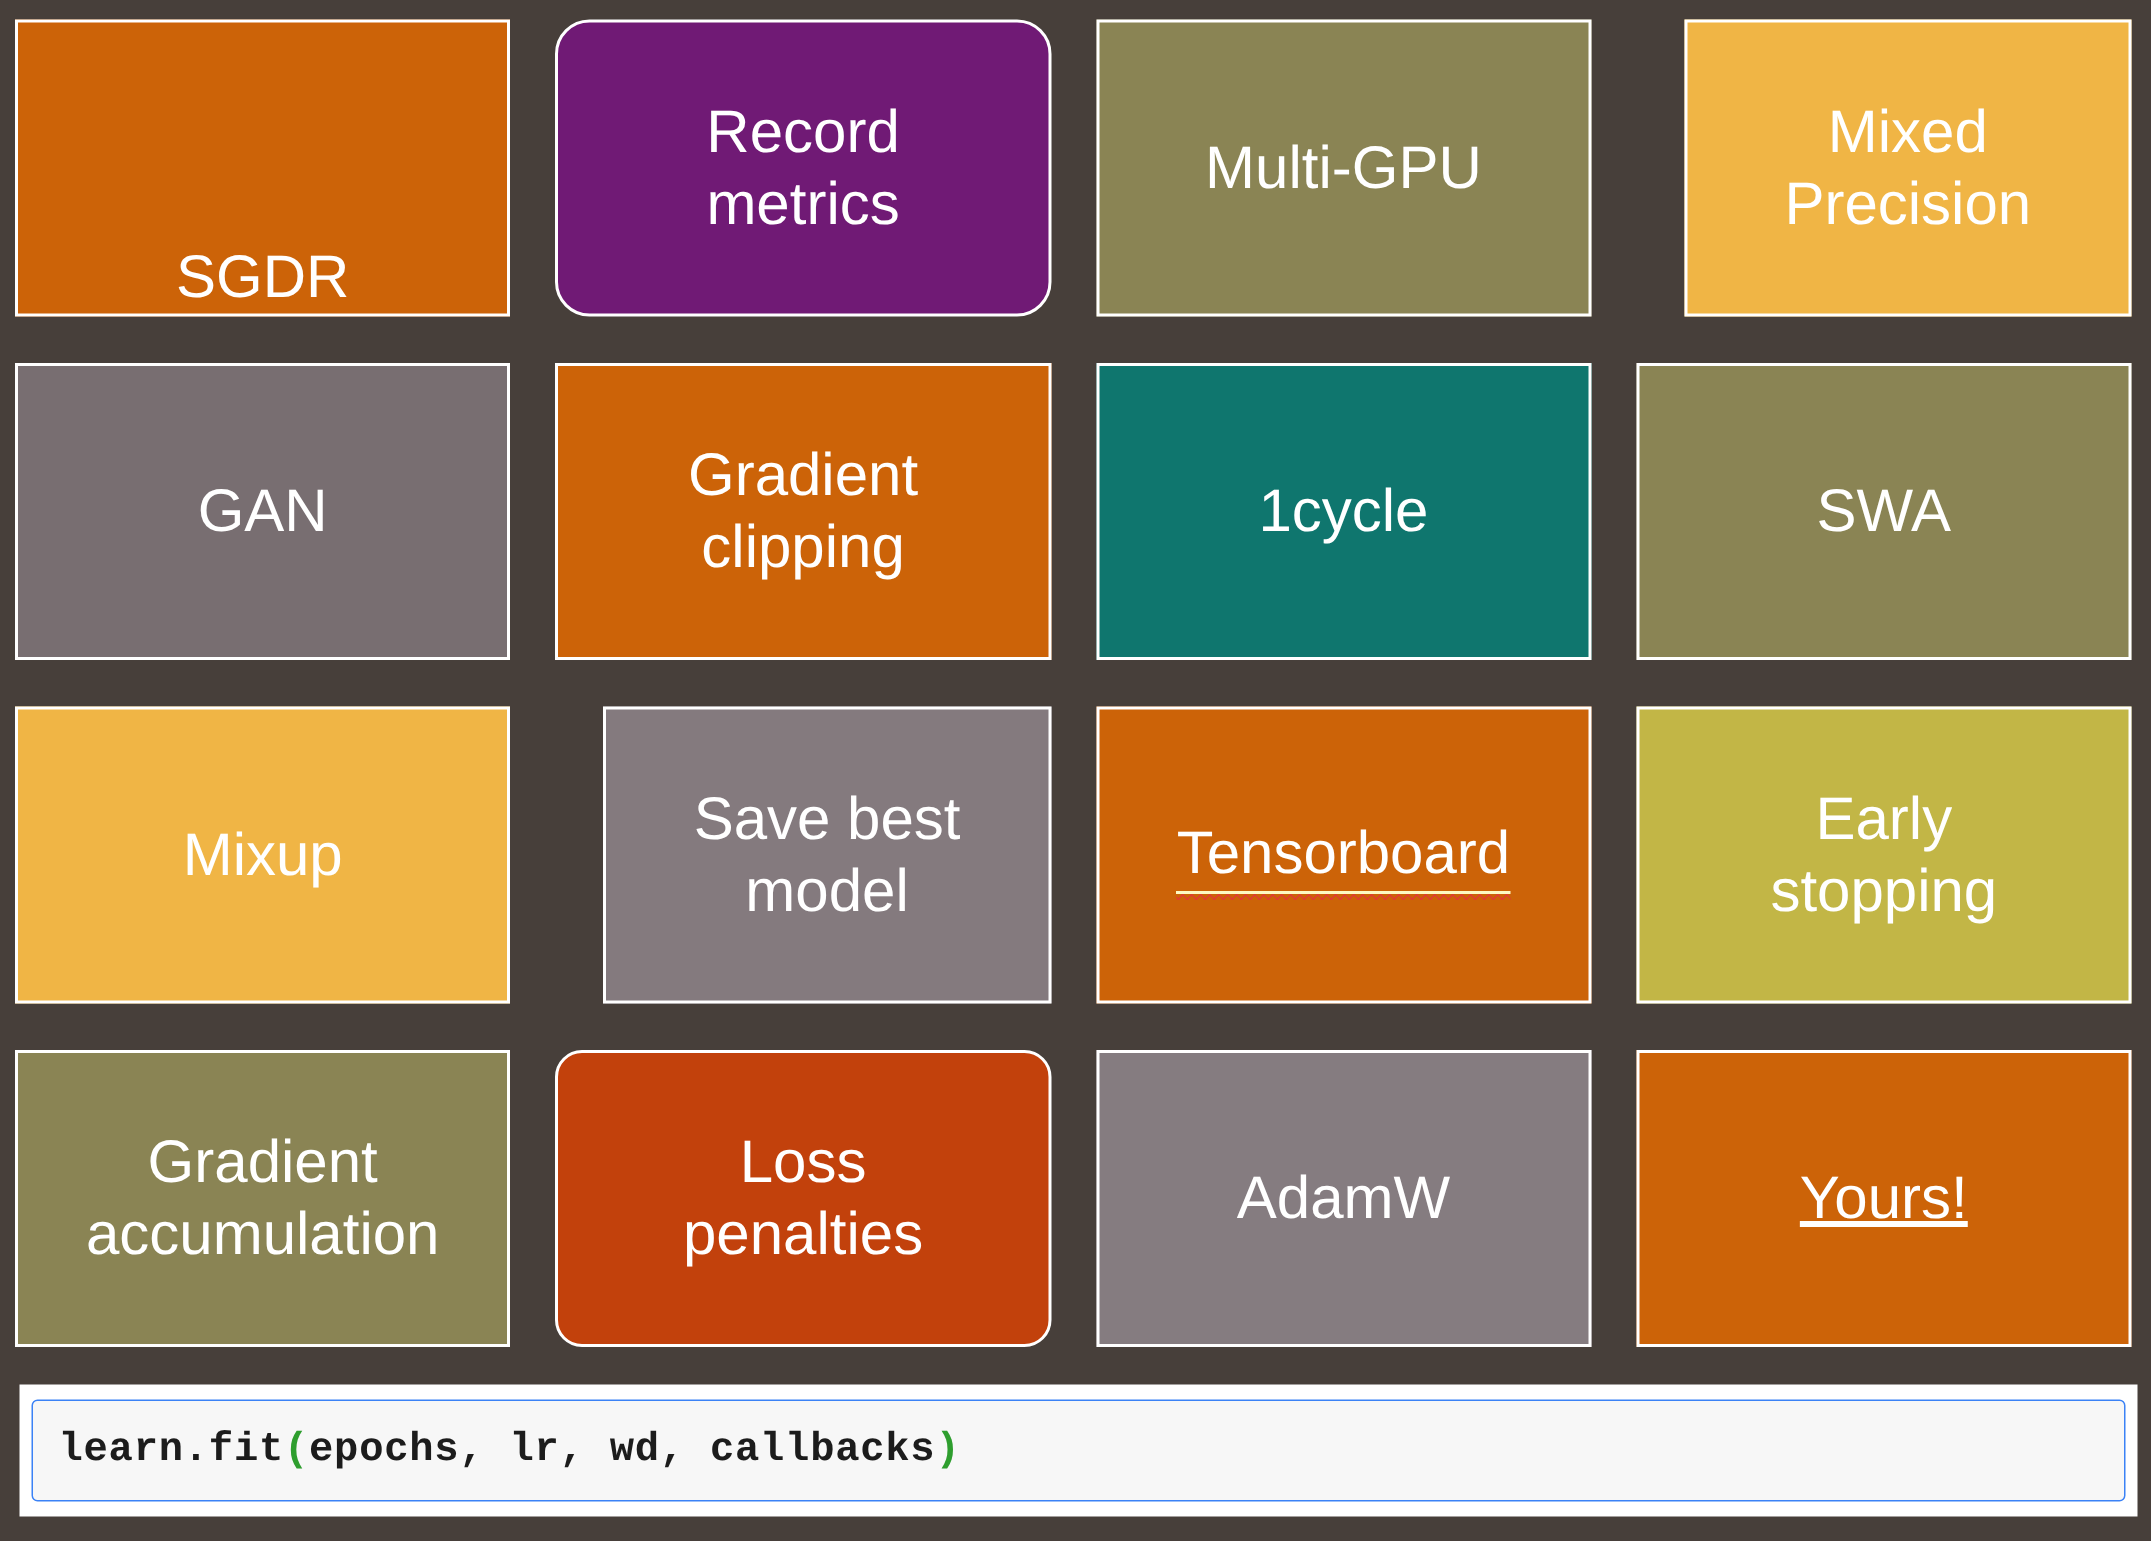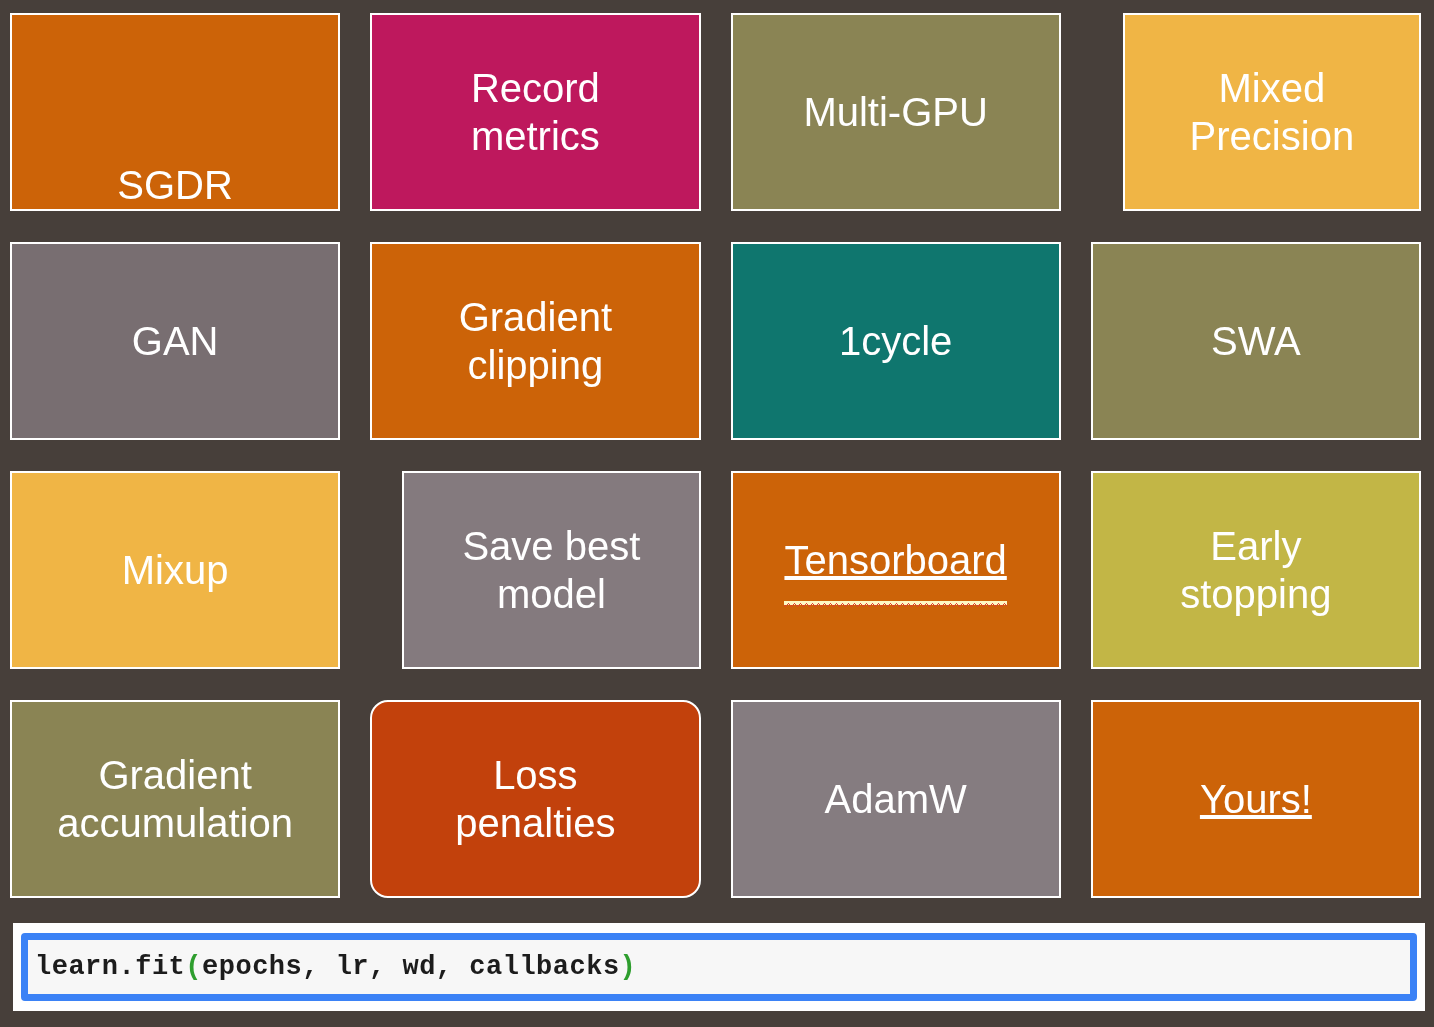--- a/index.html
+++ b/index.html
@@ -28,23 +28,22 @@
     justify-content: center;
     text-align: center;
     color: #ffffff;
     font-size: 40px;
     line-height: 1.2;
   }
   .tile-label { white-space: pre-line; }
   .underlined {
     display: inline-block;
     position: relative;
-    border-bottom: 4px solid #fef9c3;
-    padding-bottom: 17px;
-    text-decoration: underline;
+    border-bottom: 2px solid #fef9c3;
+    padding-bottom: 1px;
   }
   .underlined::after {
     content: "";
     position: absolute;
     left: 0; right: 0;
     bottom: -6px;
     height: 4px;
     background-image:
       linear-gradient(135deg, transparent 42%, #e03c31 42%, #e03c31 58%, transparent 58%),
       linear-gradient(45deg, transparent 42%, #e03c31 42%, #e03c31 58%, transparent 58%);
@@ -56,43 +55,43 @@
     position: absolute;
     left: 13px; top: 923px;
     width: 1412px; height: 88px;
     background: #ffffff;
     box-sizing: border-box;
   }
   .code-box {
     position: absolute;
     left: 8px; top: 10px; right: 8px; bottom: 10px;
     background: #f7f7f7;
-    border: 7px solid #3b82f6;
+    border: 1px solid #3b82f6;
     border-radius: 4px;
     display: flex;
     align-items: center;
-    padding-left: 7px;
+    padding-left: 17px;
     box-sizing: border-box;
   }
   .code-text {
     font-family: "Liberation Mono", "DejaVu Sans Mono", monospace;
     font-size: 27px;
     font-weight: bold;
     letter-spacing: 0.5px;
     white-space: pre;
   }
 </style>
 </head>
 <body>
 
 <div class="grid">
   <div class="tile" style="background-color: rgb(204, 99, 8); align-items: flex-end;">
     <span class="tile-label">SGDR</span>
   </div>
-  <div class="tile" style="background-color: #be185d;">
+  <div class="tile" style="background-color: #701a75; border-radius: 23px;">
     <span class="tile-label">Record
 metrics</span>
   </div>
   <div class="tile" style="background-color: rgb(138, 132, 84);">
     <span class="tile-label">Multi-GPU</span>
   </div>
   <div class="tile" style="background-color: rgb(240, 181, 69); margin-left: 32px;">
     <span class="tile-label">Mixed
 Precision</span>
   </div>

